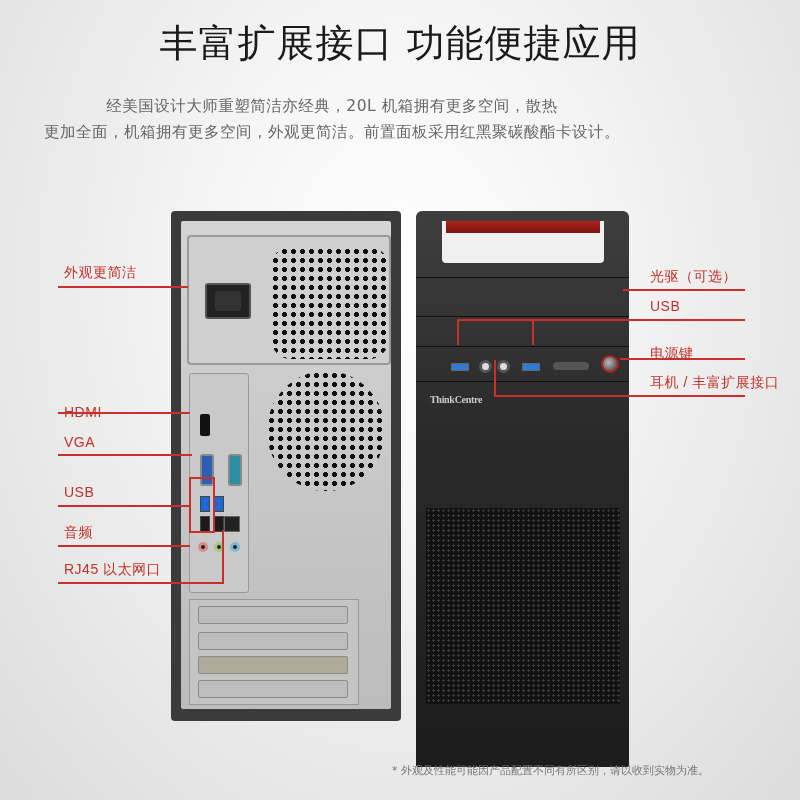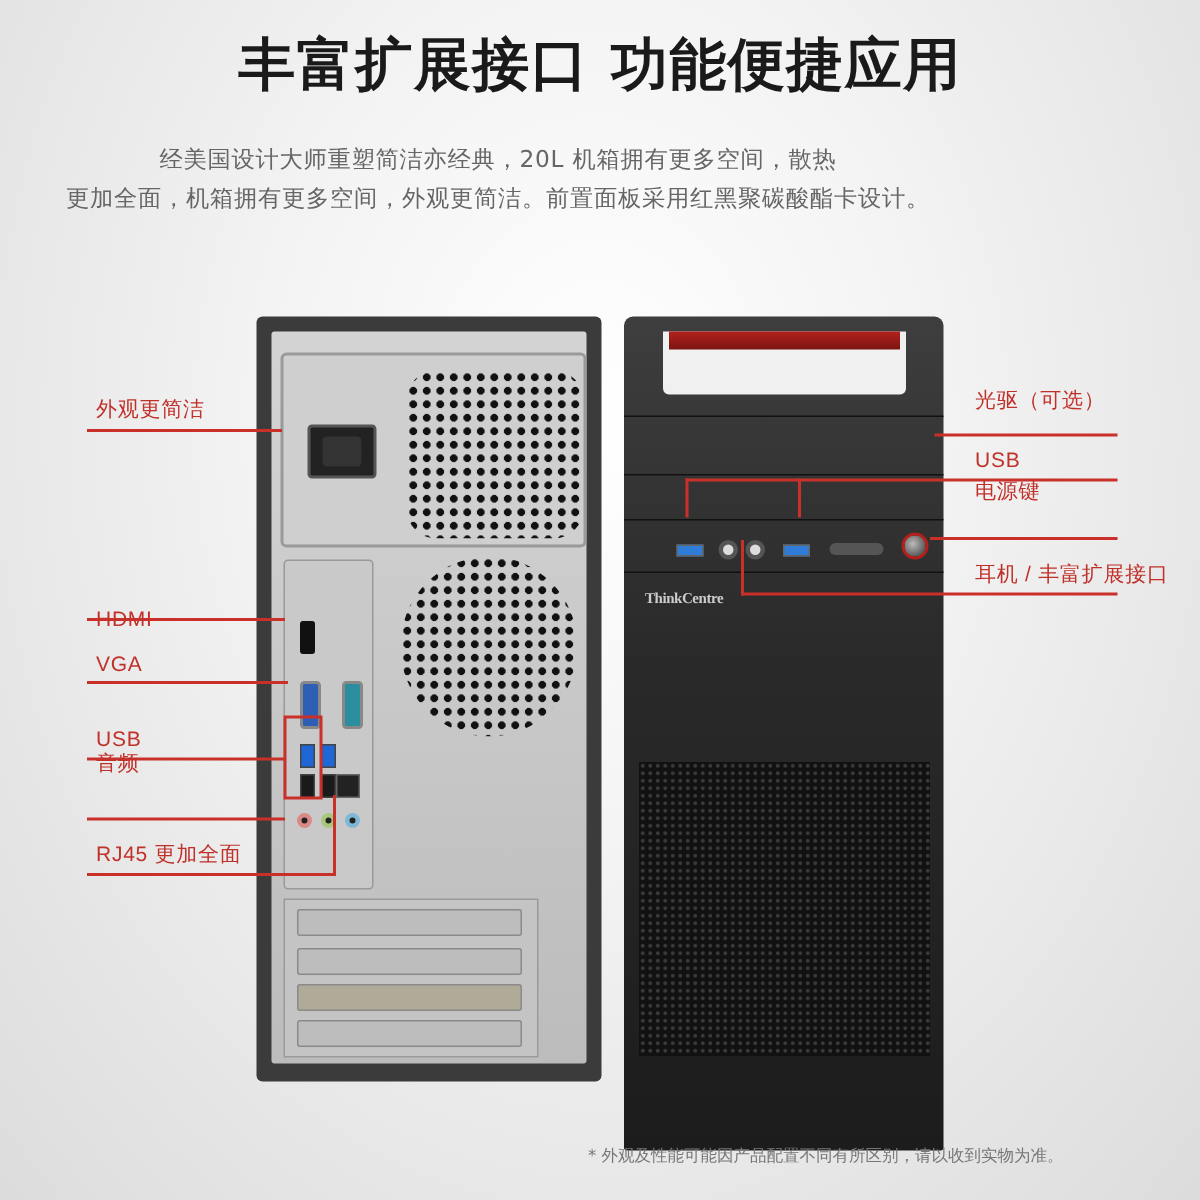--- a/index.html
+++ b/index.html
@@ -4,21 +4,21 @@
 <style>
   * { box-sizing: border-box; margin: 0; padding: 0; }
   html, body { width: 800px; height: 800px; overflow: hidden; }
   body {
     font-family: "DejaVu Sans", sans-serif;
     background: radial-gradient(ellipse at 50% 35%, #ffffff 0%, #f3f3f3 40%, #dcdcdc 100%);
     position: relative;
   }
   .headline {
     position: absolute; top: 18px; left: 0; width: 800px; text-align: center;
-    font-size: 38px; color: #1a1a1a; letter-spacing: 1px; font-weight: bold;
+    font-size: 38px; color: #1a1a1a; letter-spacing: 1px; font-weight: normal;
   }
   .sub {
     position: absolute; left: 0; width: 664px; text-align: center;
     font-size: 15.5px; color: #666; letter-spacing: 0.5px;
   }
   .sub1 { top: 96px; }
   .sub2 { top: 122px; }
 
   
   .back {
@@ -173,35 +173,35 @@
 <div class="label" style="left:64px;top:404px">HDMI</div>
 <div class="line" style="left:58px;top:412px;width:132px"></div>
 
 <div class="label" style="left:64px;top:434px">VGA</div>
 <div class="line" style="left:58px;top:454px;width:134px"></div>
 
 <div class="label" style="left:64px;top:484px">USB</div>
 <div class="line" style="left:58px;top:505px;width:132px"></div>
 <div class="box" style="left:189px;top:477px;width:26px;height:56px"></div>
 
-<div class="label" style="left:64px;top:500px">音频</div>
+<div class="label" style="left:64px;top:524px">音频</div>
 <div class="line" style="left:58px;top:545px;width:132px"></div>
 
-<div class="label" style="left:64px;top:561px">RJ45 更加全面</div>
+<div class="label" style="left:64px;top:561px">RJ45 以太网口</div>
 <div class="line" style="left:58px;top:582px;width:166px"></div>
 <div class="vline" style="left:222px;top:530px;height:54px"></div>
 
-<div class="label" style="left:650px;top:258px">光驱（可选）</div>
+<div class="label" style="left:650px;top:268px">光驱（可选）</div>
 <div class="line" style="left:623px;top:289px;width:122px"></div>
 
 <div class="label" style="left:650px;top:298px">USB</div>
 <div class="line" style="left:457px;top:319px;width:288px"></div>
 <div class="vline" style="left:457px;top:319px;height:26px"></div>
 <div class="vline" style="left:532px;top:319px;height:26px"></div>
 
-<div class="label" style="left:650px;top:319px">电源键</div>
+<div class="label" style="left:650px;top:345px">电源键</div>
 <div class="line" style="left:620px;top:358px;width:125px"></div>
 
 <div class="label" style="left:650px;top:374px">耳机 / 丰富扩展接口</div>
 <div class="line" style="left:494px;top:395px;width:251px"></div>
 <div class="vline" style="left:494px;top:360px;height:37px"></div>
 
 <div class="footnote">* 外观及性能可能因产品配置不同有所区别，请以收到实物为准。</div>
 
 </body></html>

